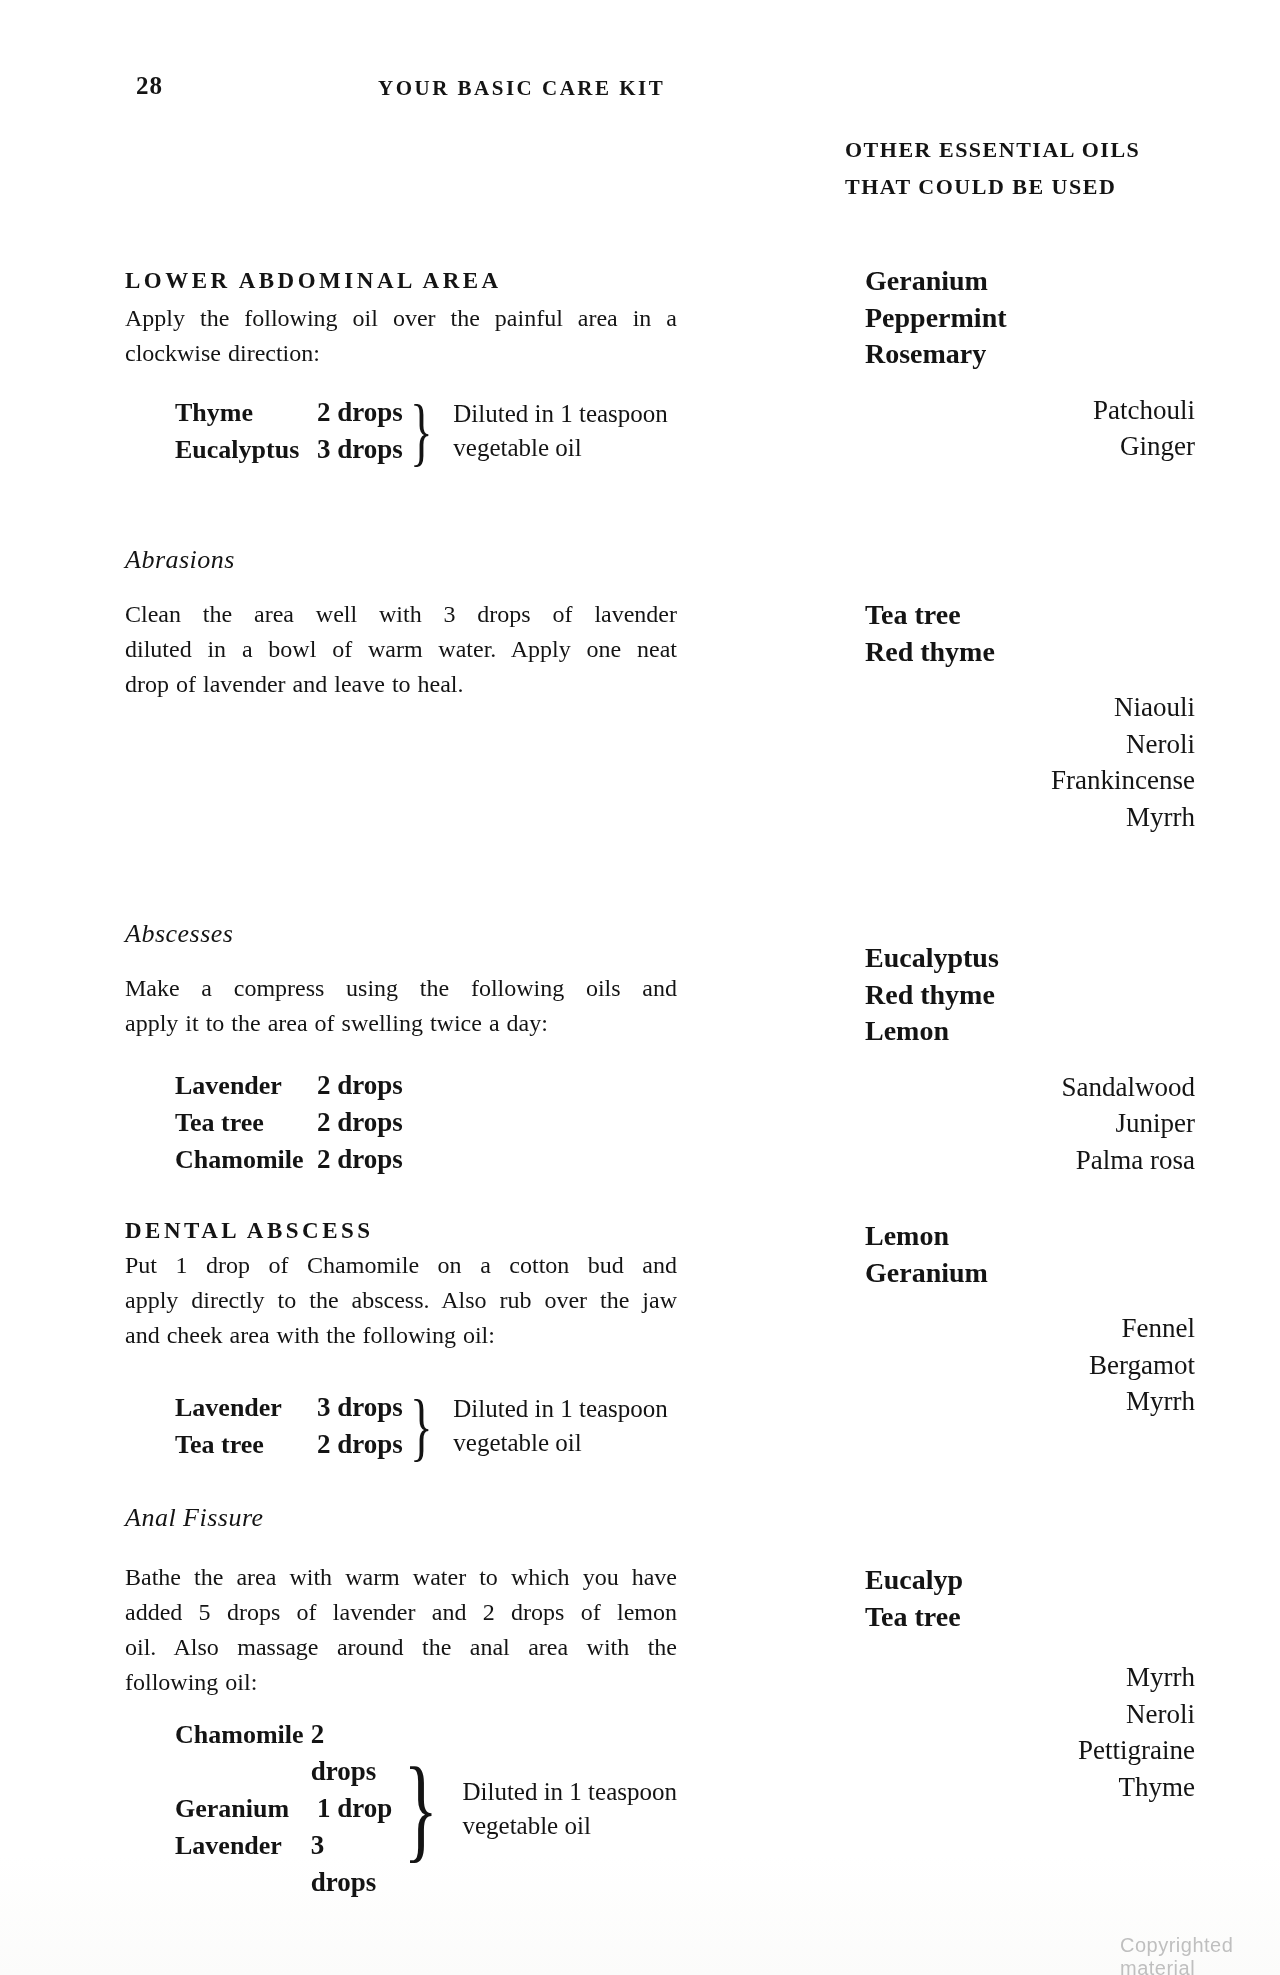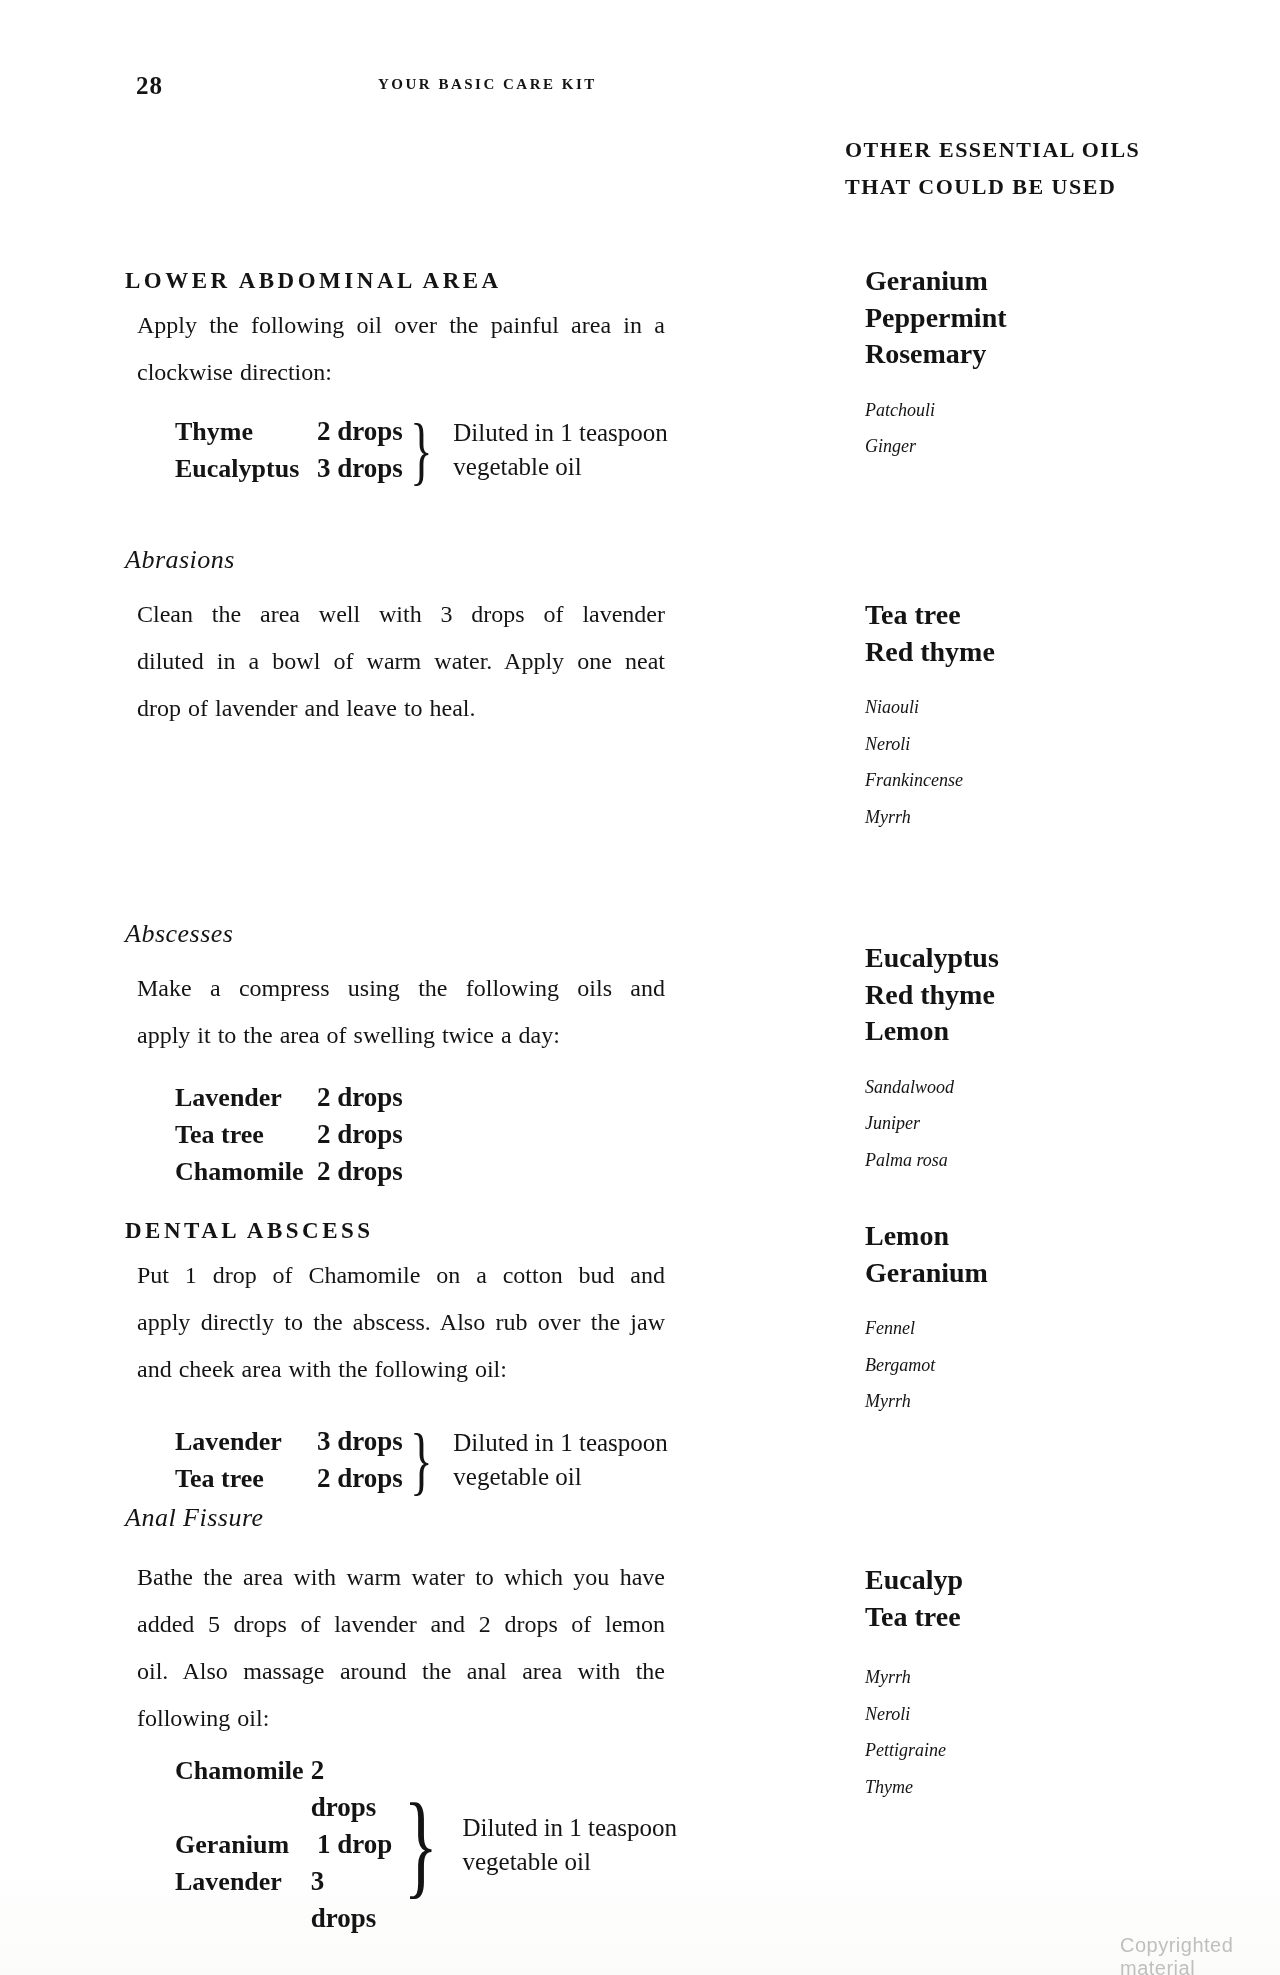--- a/index.html
+++ b/index.html
@@ -15,21 +15,21 @@
     position: absolute; inset: 0;
     background: linear-gradient(180deg, #ffffff 0%, #ffffff 94%, #fbfbfa 100%);
   }
   
   .page-number {
     position: absolute; left: 136px; top: 72px;
     font-size: 25px; font-weight: bold; letter-spacing: 1px;
   }
   .running-title {
     position: absolute; left: 378px; top: 76px;
-    font-size: 15px; font-weight: bold; letter-spacing: 2.5px;
+    font-size: 21px; font-weight: bold; letter-spacing: 2.5px;
   }
   .right-header {
     position: absolute; left: 845px; top: 131px;
     font-size: 22px; font-weight: bold; letter-spacing: 1.5px;
     line-height: 37px; width: 360px;
   }
   
   .left-col  { position: absolute; left: 125px; width: 552px; }
   .right-col { position: absolute; left: 865px; width: 330px; }
   
@@ -38,41 +38,41 @@
     font-size: 23px; font-weight: bold; letter-spacing: 3.5px;
     line-height: 30px;
   }
   .italic-heading {
     margin: 0 0 17px 0;
     font-size: 26px; font-style: italic; font-weight: normal;
     line-height: 40px; letter-spacing: 0.5px;
   }
   
   .body-line {
-    margin: 12px;
+    margin: 0;
     font-size: 24px; line-height: 35px;
     white-space: nowrap; word-spacing: 1px;
   }
   .body-line.just { text-align: justify; text-align-last: justify; }
   
   .recipe { display: flex; align-items: center; margin-left: 50px; }
   .recipe-row { display: flex; line-height: 37px; }
   .recipe-oil { width: 142px; font-size: 26px; font-weight: bold; }
   .recipe-qty { font-size: 27px; font-weight: bold; }
   .brace {
     font-size: 76px; line-height: 0.9; font-weight: normal;
     transform: scaleX(0.62); transform-origin: center;
     margin: 0 4px 0 0; user-select: none;
   }
   .brace.tall { font-size: 116px; }
   .recipe-note { margin-left: 10px; font-size: 25px; font-weight: normal; line-height: 34px; }
   .recipe-note div { white-space: nowrap; }
   
   .oil-bold   { font-size: 28px; font-weight: bold; line-height: 36.5px; white-space: nowrap; }
-  .oil-italic { font-size: 18px; font-style: italic; line-height: 36.5px; white-space: nowrap; }
+  .oil-italic { font-size: 27px; line-height: 36.5px; white-space: nowrap; text-align: right; }
   .oil-gap { height: 19px; }
   
   .watermark {
     position: absolute; left: 1120px; top: 1934px;
     font-family: "Liberation Sans", sans-serif;
     font-size: 20px; color: #bfbfbf; letter-spacing: 0.5px;
   }
 </style>
 </head>
 <body>

